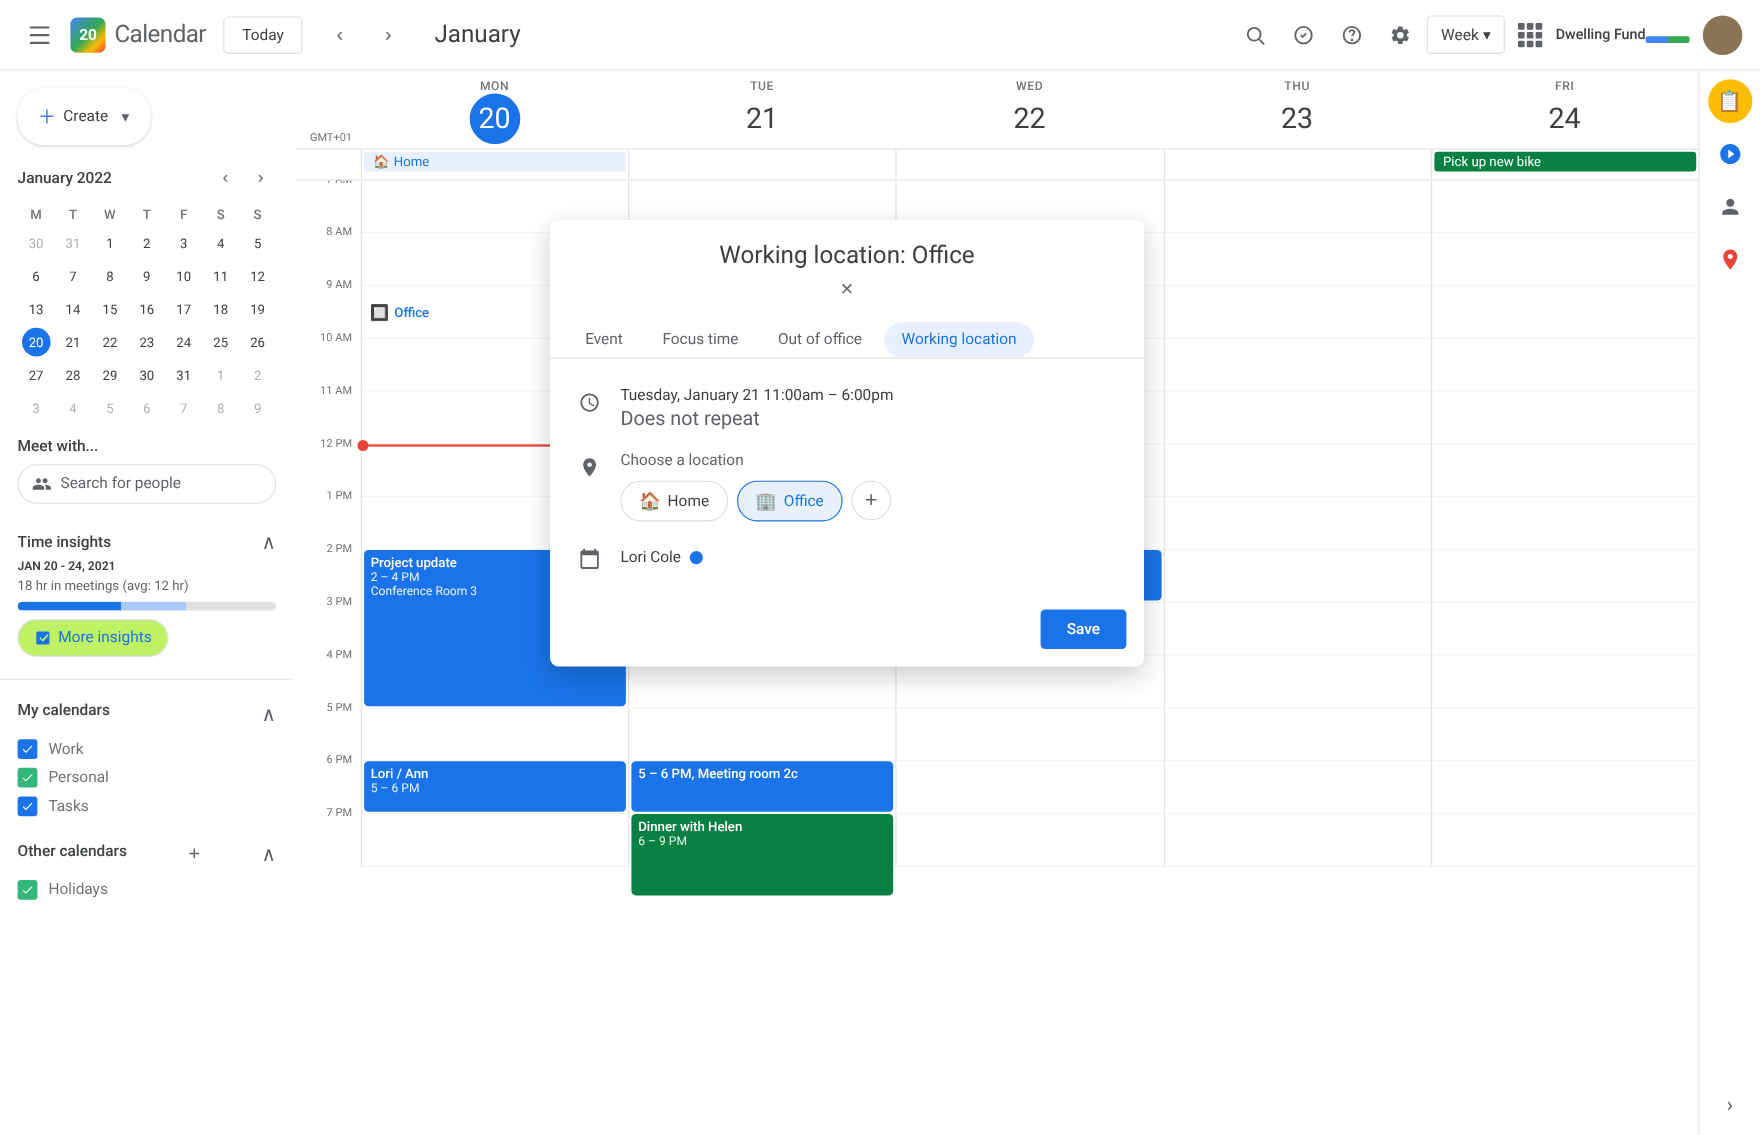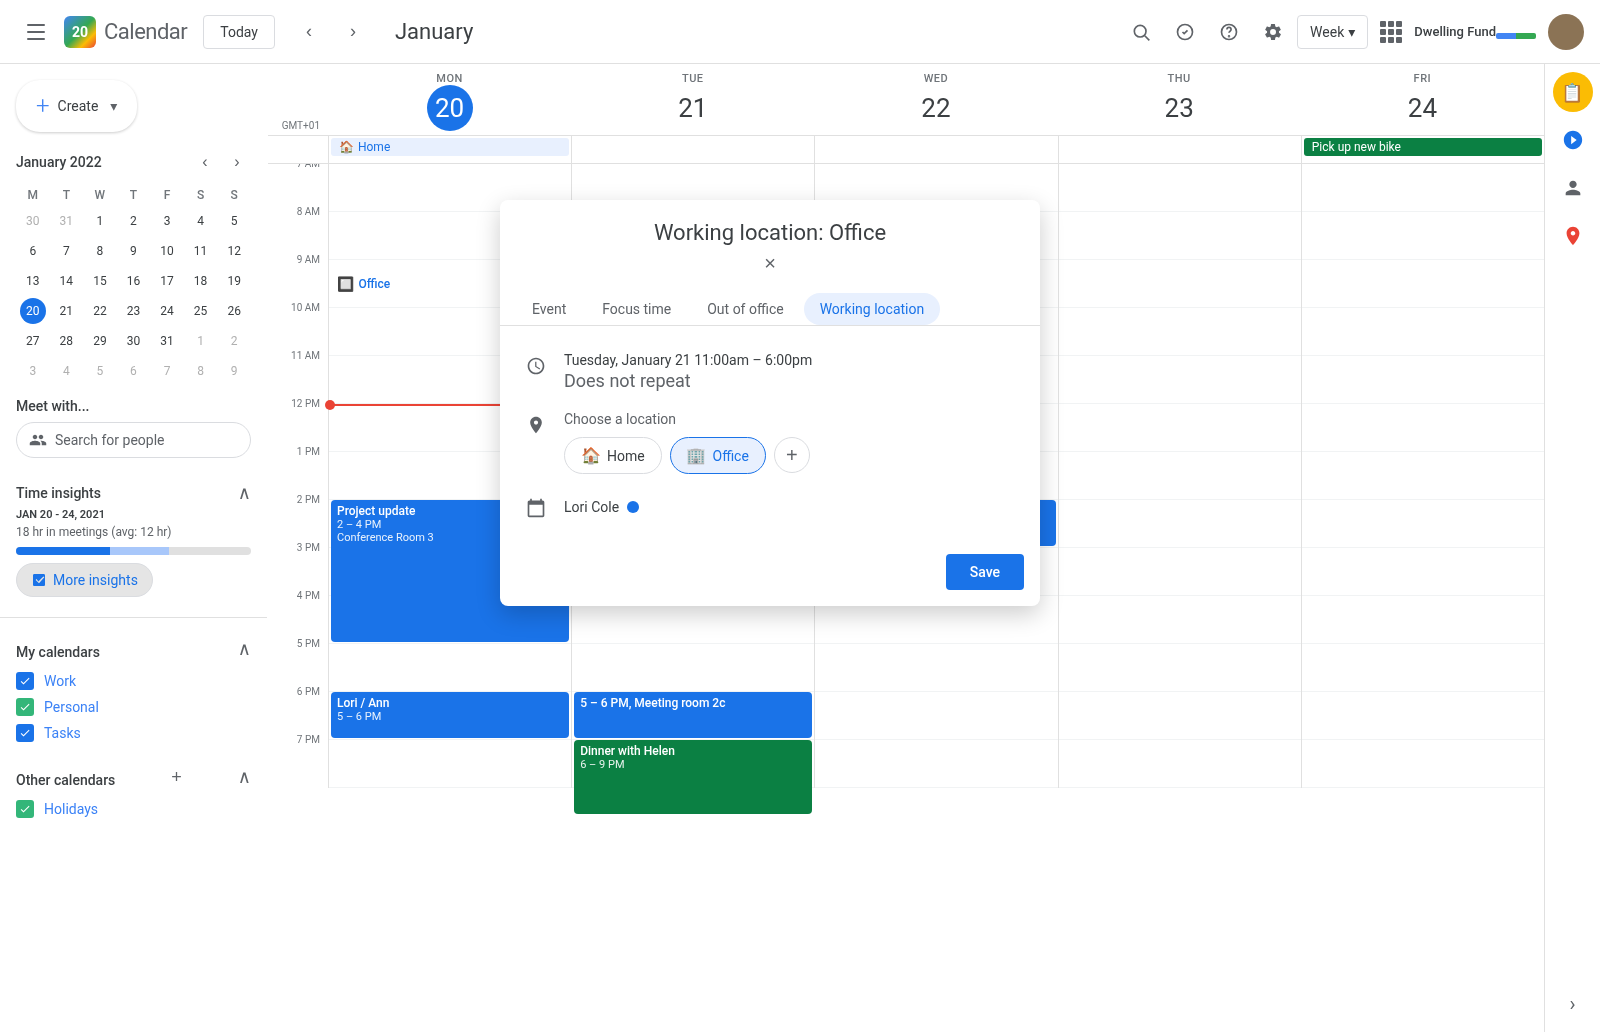--- a/index.html
+++ b/index.html
@@ -52,29 +52,29 @@
     .time-insights { padding: 12px 16px; }
     .time-insights-header { display: flex; align-items: center; justify-content: space-between; margin-bottom: 4px; }
     .time-insights-title { font-size: 14px; font-weight: 500; color: #3c4043; }
     .section-arrow { background: none; border: none; cursor: pointer; color: #5f6368; font-size: 18px; }
     .insights-date { font-size: 11px; font-weight: 600; color: #3c4043; margin-bottom: 4px; }
     .insights-summary { font-size: 12px; color: #5f6368; margin-bottom: 8px; }
     .insights-bar { display: flex; align-items: center; gap: 4px; margin-bottom: 8px; }
     .bar-container { display: flex; height: 8px; flex: 1; border-radius: 4px; overflow: hidden; background: #e0e0e0; }
     .bar-blue { width: 40%; background: #1a73e8; height: 100%; }
     .bar-light { width: 25%; background: #a8c7fa; height: 100%; }
-    .more-insights-btn { display: flex; align-items: center; gap: 6px; padding: 8px 14px; border: 1px solid #dadce0; border-radius: 20px; background: #e5e5e5; cursor: pointer; font-size: 14px; color: #1a73e8; font-family: inherit; }
+    .more-insights-btn { display: flex; align-items: center; gap: 6px; padding: 8px 14px; border: 1px solid #dadce0; border-radius: 20px; background: #bef264; cursor: pointer; font-size: 14px; color: #1a73e8; font-family: inherit; }
 
     .my-calendars { padding: 12px 16px; }
-    .cal-section-header { display: flex; align-items: flex-end; justify-content: space-between; margin-bottom: 8px; }
+    .cal-section-header { display: flex; align-items: flex-start; justify-content: space-between; margin-bottom: 8px; }
     .cal-section-title { font-size: 14px; font-weight: 500; color: #3c4043; }
     .cal-item { display: flex; align-items: center; gap: 10px; padding: 4px 0; cursor: pointer; }
     .cal-checkbox { width: 18px; height: 18px; border-radius: 3px; display: flex; align-items: center; justify-content: center; flex-shrink: 0; }
     .cal-checkbox.checked svg { display: block; }
-    .cal-label { font-size: 14px; color: #3b82f6; }
+    .cal-label { font-size: 14px; color: #737373; }
 
     .other-calendars { padding: 8px 16px; }
 
     
     .right-sidebar { width: 56px; flex-shrink: 0; border-left: 1px solid #e0e0e0; display: flex; flex-direction: column; align-items: center; padding: 8px 0; gap: 8px; }
     .right-icon { width: 40px; height: 40px; border-radius: 50%; display: flex; align-items: center; justify-content: center; cursor: pointer; color: #5f6368; font-size: 20px; }
 
     
     .calendar-area { flex: 1; display: flex; flex-direction: column; overflow: hidden; position: relative; }
     .cal-header { display: grid; grid-template-columns: 60px repeat(5, 1fr); border-bottom: 1px solid #e0e0e0; }

